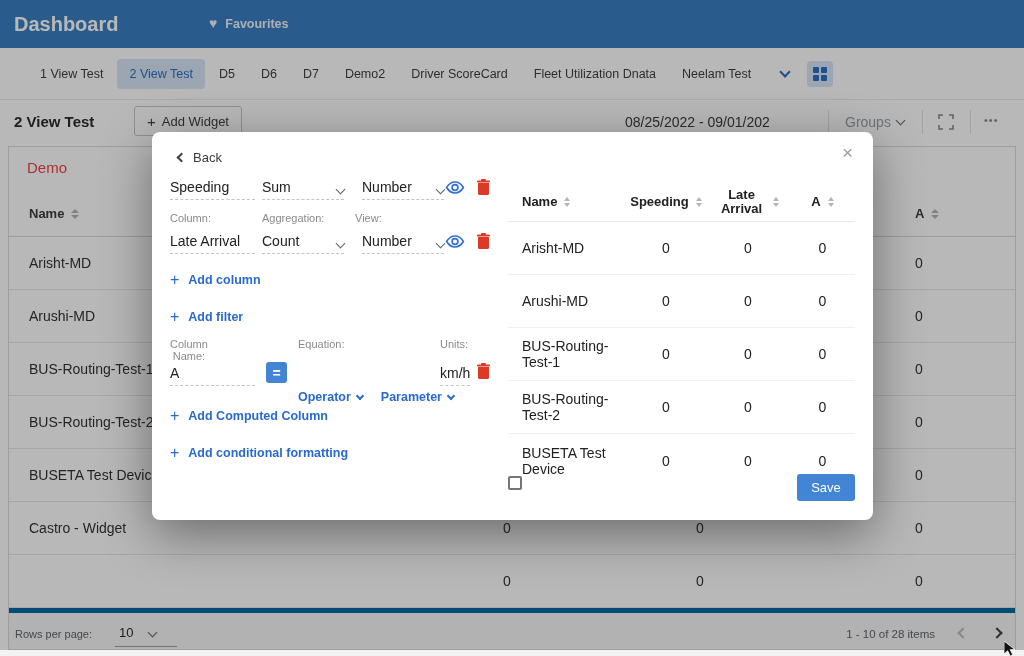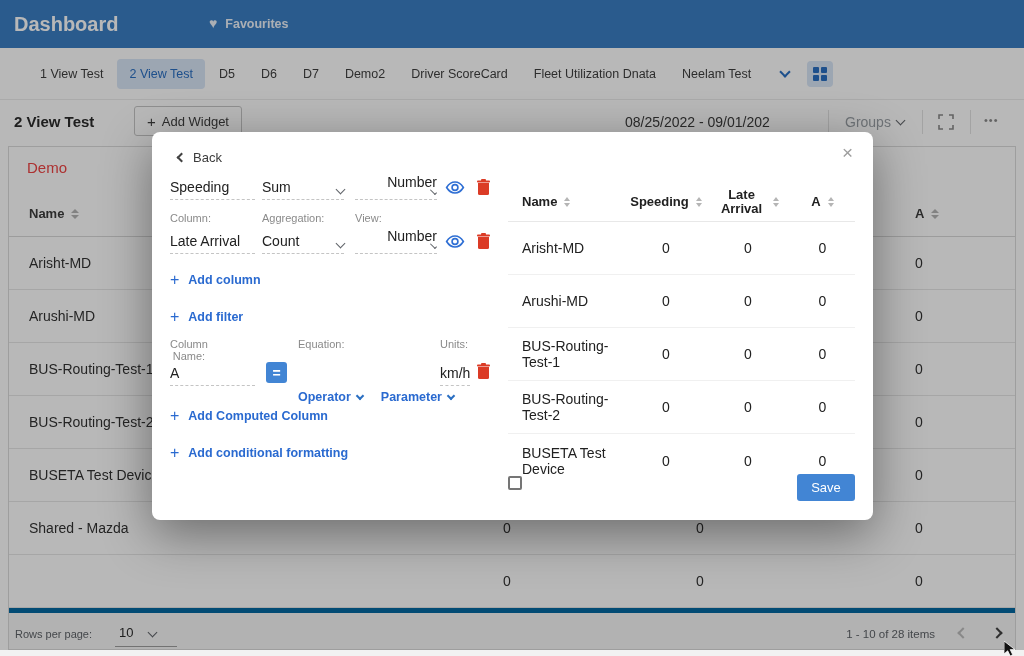--- a/index.html
+++ b/index.html
@@ -77,21 +77,21 @@
   .back{position:absolute;left:26px;top:18px;display:flex;align-items:center;gap:8px;font-size:13px;color:#3c3c3c;cursor:pointer;}
   .chev-left{width:7px;height:7px;border-left:2px solid #424242;border-bottom:2px solid #424242;transform:rotate(45deg);}
   .close{position:absolute;right:20px;top:10px;font-size:19px;color:#9e9e9e;cursor:pointer;}
 
   .form-row{position:absolute;left:0;right:375px;height:28px;}
   .form-row.r0{top:42px;} .form-row.r1{top:96px;}
   .field{position:absolute;top:0;height:26px;border-bottom:1px dashed #c4c4c4;font-size:14px;color:#212121;
     display:flex;align-items:flex-end;padding-bottom:4px;cursor:text;}
   .f-col{left:18px;width:85px;}
   .f-agg{left:110px;width:82px;justify-content:space-between;cursor:pointer;}
-  .f-view{left:203px;width:82px;justify-content:space-between;cursor:pointer;flex-direction:column;}
+  .f-view{left:210px;width:82px;justify-content:space-between;cursor:pointer;}
   .field .chev{margin-bottom:2px;}
   .eye{position:absolute;left:293px;top:6px;cursor:pointer;}
   .trash{position:absolute;left:325px;top:5px;cursor:pointer;}
   .form-labels{position:absolute;top:80px;left:0;height:14px;}
   .fl{position:absolute;font-size:11px;color:#8a8a8a;}
   .l-col{left:18px;} .l-agg{left:110px;} .l-view{left:203px;}
 
   .link-row{position:absolute;left:18px;display:flex;align-items:center;gap:9px;color:#2a6ad0;
     font-size:12.5px;font-weight:bold;cursor:pointer;}
   .link-row .plus{font-size:16px;font-weight:normal;line-height:1;}
@@ -248,21 +248,21 @@
           <div class="bgc c2x">0</div>
           <div class="bgc c3x">0</div>
         </div>
         <div class="bgrow" style="top: 302px;">
           <div class="bgc c0x">BUSETA Test Device</div>
           <div class="bgc c1x">0</div>
           <div class="bgc c2x">0</div>
           <div class="bgc c3x">0</div>
         </div>
         <div class="bgrow" style="top: 355px;">
-          <div class="bgc c0x">Shared - Mazda</div>
+          <div class="bgc c0x">Castro - Widget</div>
           <div class="bgc c1x">0</div>
           <div class="bgc c2x">0</div>
           <div class="bgc c3x">0</div>
         </div>
         <div class="bgrow" style="top: 408px;">
           <div class="bgc c1x">0</div>
           <div class="bgc c2x">0</div>
           <div class="bgc c3x">0</div>
         </div>
       </div>

